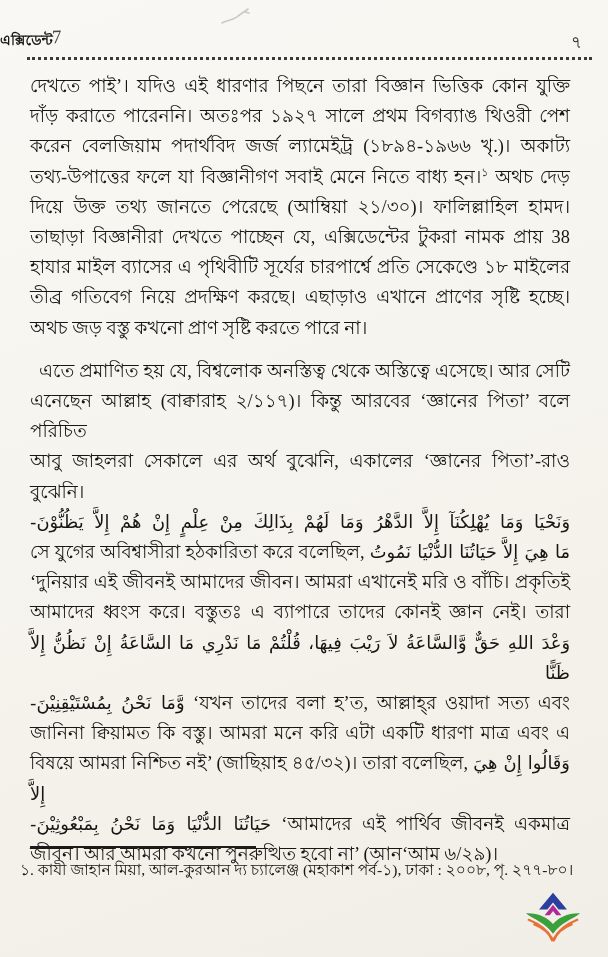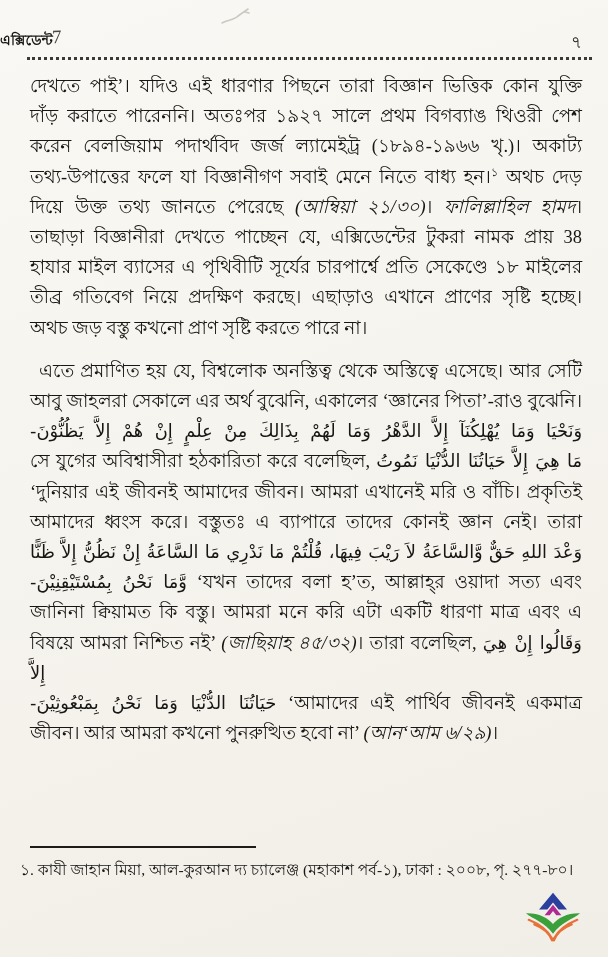--- a/index.html
+++ b/index.html
@@ -9,25 +9,25 @@
     overflow:hidden;
     background:linear-gradient(160deg,#faf8f4 0%,#f6f4ee 45%,#f1eee7 100%);
     color:#171614;
     font-family:"Liberation Serif","DejaVu Serif",serif;
   }
   .pg-left{position:absolute;top:26px;left:52px;font-size:19px;color:#4a4741;transform:rotate(-2deg);}
   .header-title{position:absolute;top:29px;left:0;right:0;text-align:left;font-weight:bold;font-size:14px;letter-spacing:.3px;}
   .pg-right{position:absolute;top:29px;right:26px;font-size:17px;}
   .dotted{position:absolute;top:57px;left:27px;right:16px;border-top:3px dotted #3b3a37;height:0;}
   .body-text{position:absolute;top:71px;left:30px;right:22px;font-size:18.4px;}
-  .para{margin:0 4px 13px 0;}
+  .para{margin:0 16px 13px 0;}
   .line{line-height:30.2px;text-align:justify;text-align-last:justify;}
   .line.last{text-align-last:left;}
   .indent-first .line:first-child{text-indent:9px;}
-  .it{font-style:italic;}
+  .it{}
   .ar{font-family:"DejaVu Sans","Liberation Sans",sans-serif;font-size:0.97em;}
   .sup{vertical-align:super;font-size:0.6em;line-height:0;}
   .fn-rule{position:absolute;top:846px;left:30px;width:226px;border-top:2px solid #1c1b19;height:0;}
   .fn-text{position:absolute;top:858px;left:20px;right:20px;font-size:15.5px;line-height:24px;}
   .logo{position:absolute;top:891px;right:27px;width:56px;height:52px;}
   .scan-mark{position:absolute;top:3px;left:218px;width:48px;height:26px;opacity:.55;}
 </style>
 </head>
 <body>
 
@@ -49,20 +49,21 @@
         <div class="line"><span>করেন বেলজিয়াম পদার্থবিদ জর্জ ল্যামেইট্র (১৮৯৪-১৯৬৬ খৃ.)। অকাট্য</span></div>
         <div class="line"><span>তথ্য-উপাত্তের ফলে যা বিজ্ঞানীগণ সবাই মেনে নিতে বাধ্য হন।</span><span class="sup">১</span><span> অথচ দেড়</span></div>
         <div class="line"><span>দিয়ে উক্ত তথ্য জানতে পেরেছে </span><span class="it">(আম্বিয়া ২১/৩০)</span><span>। </span><span class="it">ফালিল্লাহিল হামদ</span><span>।</span></div>
         <div class="line"><span>তাছাড়া বিজ্ঞানীরা দেখতে পাচ্ছেন যে, এক্সিডেন্টের টুকরা নামক প্রায় 38</span></div>
         <div class="line"><span>হাযার মাইল ব্যাসের এ পৃথিবীটি সূর্যের চারপার্শ্বে প্রতি সেকেণ্ডে ১৮ মাইলের</span></div>
         <div class="line"><span>তীব্র গতিবেগ নিয়ে প্রদক্ষিণ করছে। এছাড়াও এখানে প্রাণের সৃষ্টি হচ্ছে।</span></div>
         <div class="line last"><span>অথচ জড় বস্তু কখনো প্রাণ সৃষ্টি করতে পারে না।</span></div>
       </section>
     <section class="para indent-first">
         <div class="line"><span>এতে প্রমাণিত হয় যে, বিশ্বলোক অনস্তিত্ব থেকে অস্তিত্বে এসেছে। আর সেটি</span></div>
+        <div class="line"><span>এনেছেন আল্লাহ </span><span class="it">(বাক্বারাহ ২/১১৭)</span><span>। কিন্তু আরবের ‘জ্ঞানের পিতা’ বলে পরিচিত</span></div>
         <div class="line"><span>আবু জাহলরা সেকালে এর অর্থ বুঝেনি, একালের ‘জ্ঞানের পিতা’-রাও বুঝেনি।</span></div>
         <div class="line" dir="rtl"><span class="ar">وَنَحْيَا وَمَا يُهْلِكُنَآ إِلاَّ الدَّهْرُ وَمَا لَهُمْ بِذَالِكَ مِنْ عِلْمٍ إِنْ هُمْ إِلاَّ يَظُنُّوْنَ-</span></div>
         <div class="line"><span>সে যুগের অবিশ্বাসীরা হঠকারিতা করে বলেছিল, </span><span class="ar">مَا هِيَ إِلاَّ حَيَاتُنَا الدُّنْيَا نَمُوتُ</span></div>
         <div class="line"><span>‘দুনিয়ার এই জীবনই আমাদের জীবন। আমরা এখানেই মরি ও বাঁচি। প্রকৃতিই</span></div>
         <div class="line"><span>আমাদের ধ্বংস করে। বস্তুতঃ এ ব্যাপারে তাদের কোনই জ্ঞান নেই। তারা</span></div>
         <div class="line" dir="rtl"><span class="ar">وَعْدَ اللهِ حَقٌّ وَّالسَّاعَةُ لاَ رَيْبَ فِيهَا، قُلْتُمْ مَا نَدْرِي مَا السَّاعَةُ إِنْ نَظُنُّ إِلاَّ ظَنًّا</span></div>
         <div class="line"><span class="ar">وَّمَا نَحْنُ بِمُسْتَيْقِنِيْنَ-‏</span><span> ‘যখন তাদের বলা হ’ত, আল্লাহ্‌র ওয়াদা সত্য এবং</span></div>
         <div class="line"><span>জানিনা ক্বিয়ামত কি বস্তু। আমরা মনে করি এটা একটি ধারণা মাত্র এবং এ</span></div>
         <div class="line"><span>বিষয়ে আমরা নিশ্চিত নই’ </span><span class="it">(জাছিয়াহ ৪৫/৩২)</span><span>। তারা বলেছিল, </span><span class="ar">وَقَالُوا إِنْ هِيَ إِلاَّ</span></div>
         <div class="line"><span class="ar">حَيَاتُنَا الدُّنْيَا وَمَا نَحْنُ بِمَبْعُوثِيْنَ-‏</span><span> ‘আমাদের এই পার্থিব জীবনই একমাত্র</span></div>

